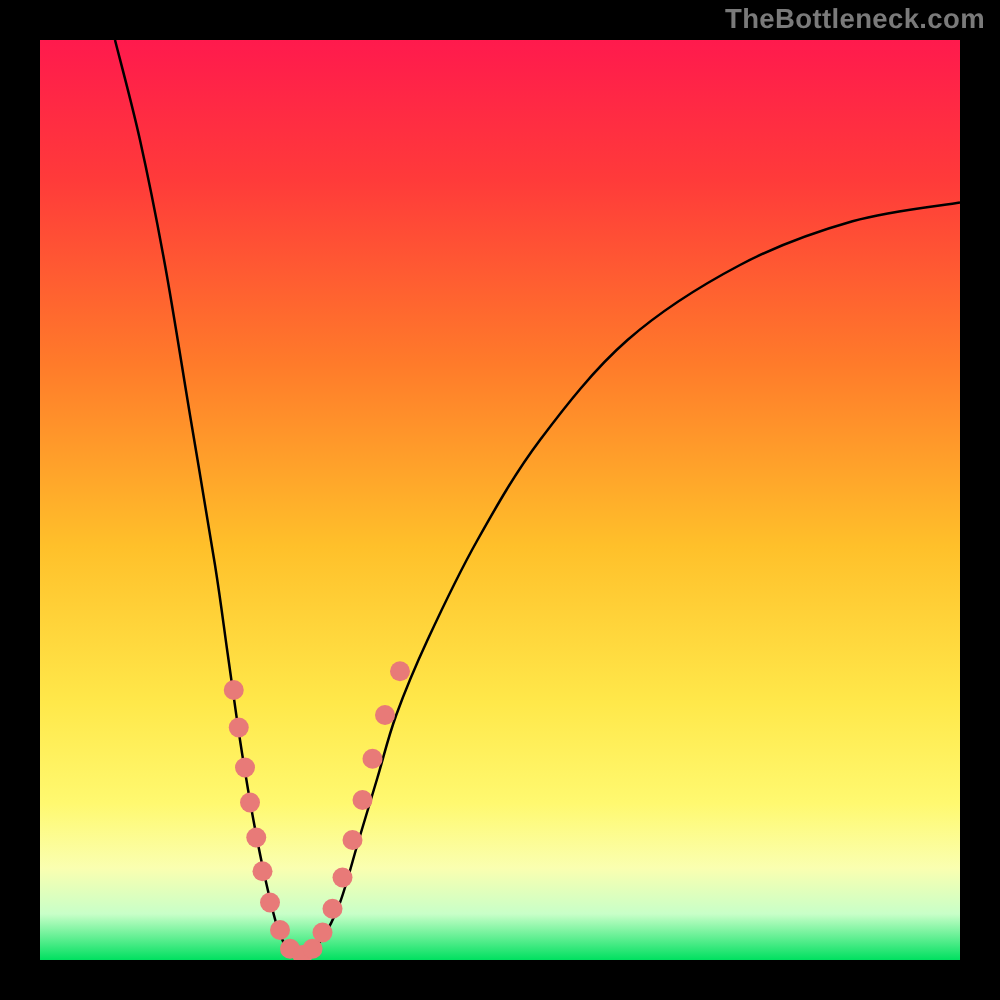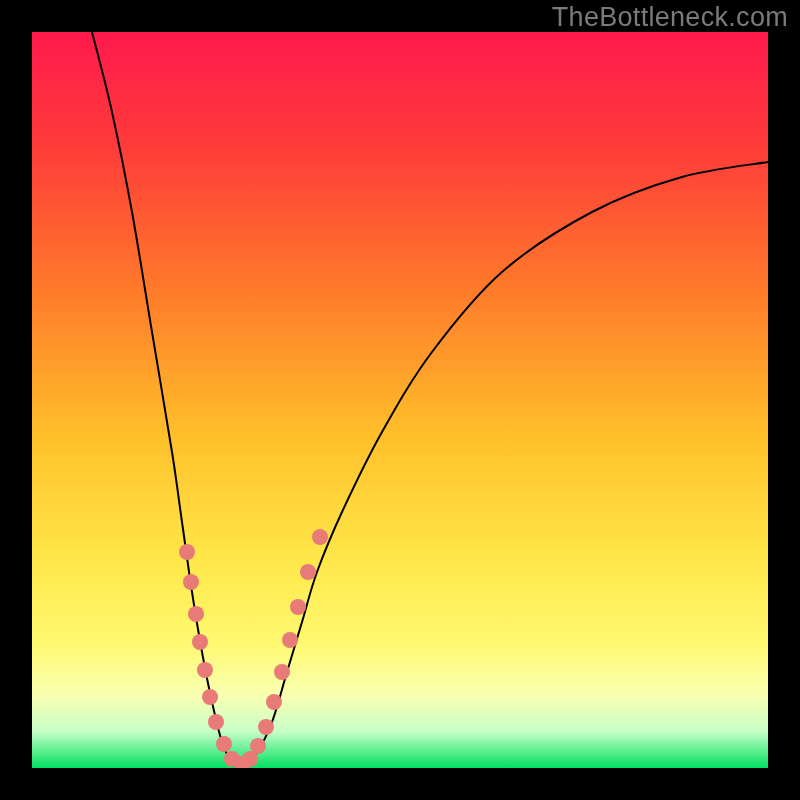--- a/index.html
+++ b/index.html
@@ -23,22 +23,22 @@
     top: 32px;
     width: 736px;
     height: 736px;
     overflow: hidden;
   }
   .watermark {
     position: absolute;
     top: 2px;
     right: 12px;
     color: #7a7a7a;
-    font-size: 27px;
-    font-weight: 400;
+    font-size: 22px;
+    font-weight: 700;
     letter-spacing: 0.3px;
   }
   svg { display: block; }
 </style>
 </head>
 <body>
 
 <div class="frame">
 
   <div class="plot-area">

